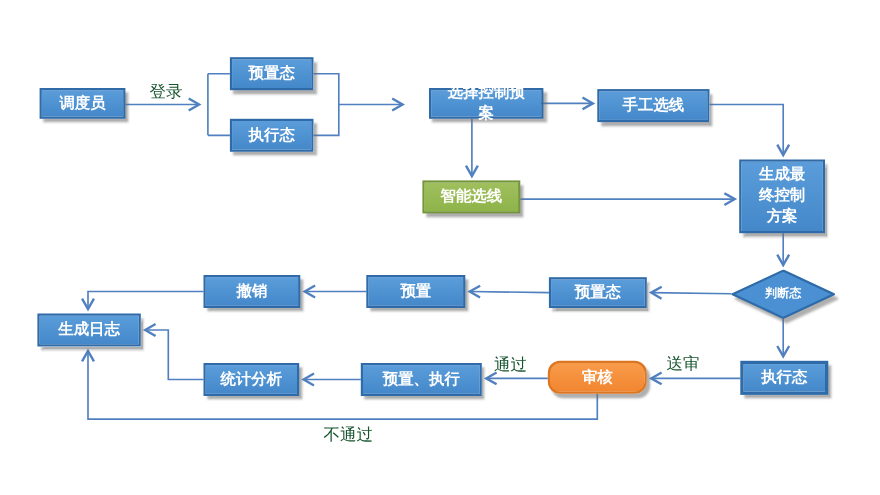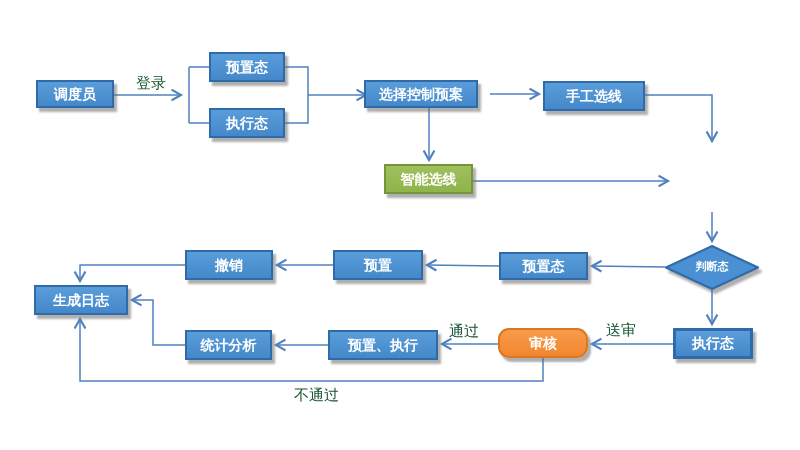--- a/index.html
+++ b/index.html
@@ -85,23 +85,24 @@
       <path d="M328,345 H276" marker-end="url(#arrow)"></path>
 
       <path d="M185,345 H153 V300 H132" marker-end="url(#arrow)"></path>
 
       <path d="M543,358 V381 H80 V319" marker-end="url(#arrow)"></path>
     </g>
   </svg>
 <div class="node blue" style="left: 36px; top: 80px; width: 78px; height: 28px;">调度员</div>
     <div class="node blue" style="left: 209px; top: 52px; width: 76px; height: 30px;">预置态</div>
     <div class="node blue" style="left: 209px; top: 108px; width: 76px; height: 30px;">执行态</div>
-    <div class="node blue" style="left: 364px; top: 80px; width: 114px; height: 28px;">选择控制预案</div>
+    <div class="node blue" style="left: 390px; top: 80px; width: 104px; height: 28px;">选择控制预案</div>
     <div class="node blue" style="left: 543px; top: 81px; width: 102px; height: 30px;">手工选线</div>
     <div class="node green" style="left: 384px; top: 164px; width: 89px; height: 30px;">智能选线</div>
+    <div class="node blue" style="left: 672px; top: 145px; width: 78px; height: 67px;">生成最终控制方案</div>
     <div class="node diamond" style="left: 665px; top: 245px; width: 94px; height: 45px;">
       <svg width="94" height="45" viewBox="0 0 94 45">
         <polygon points="47,1 93,22.5 47,44 1,22.5"></polygon>
       </svg>
       <span class="dlabel">判断态</span>
     </div>
     <div class="node blue" style="left: 499px; top: 252px; width: 89px; height: 28px;">预置态</div>
     <div class="node blue" style="left: 185px; top: 250px; width: 88px; height: 30px;">撤销</div>
     <div class="node blue" style="left: 333px; top: 250px; width: 90px; height: 30px;">预置</div>
     <div class="node blue" style="left: 34px; top: 285px; width: 94px; height: 30px;">生成日志</div>

